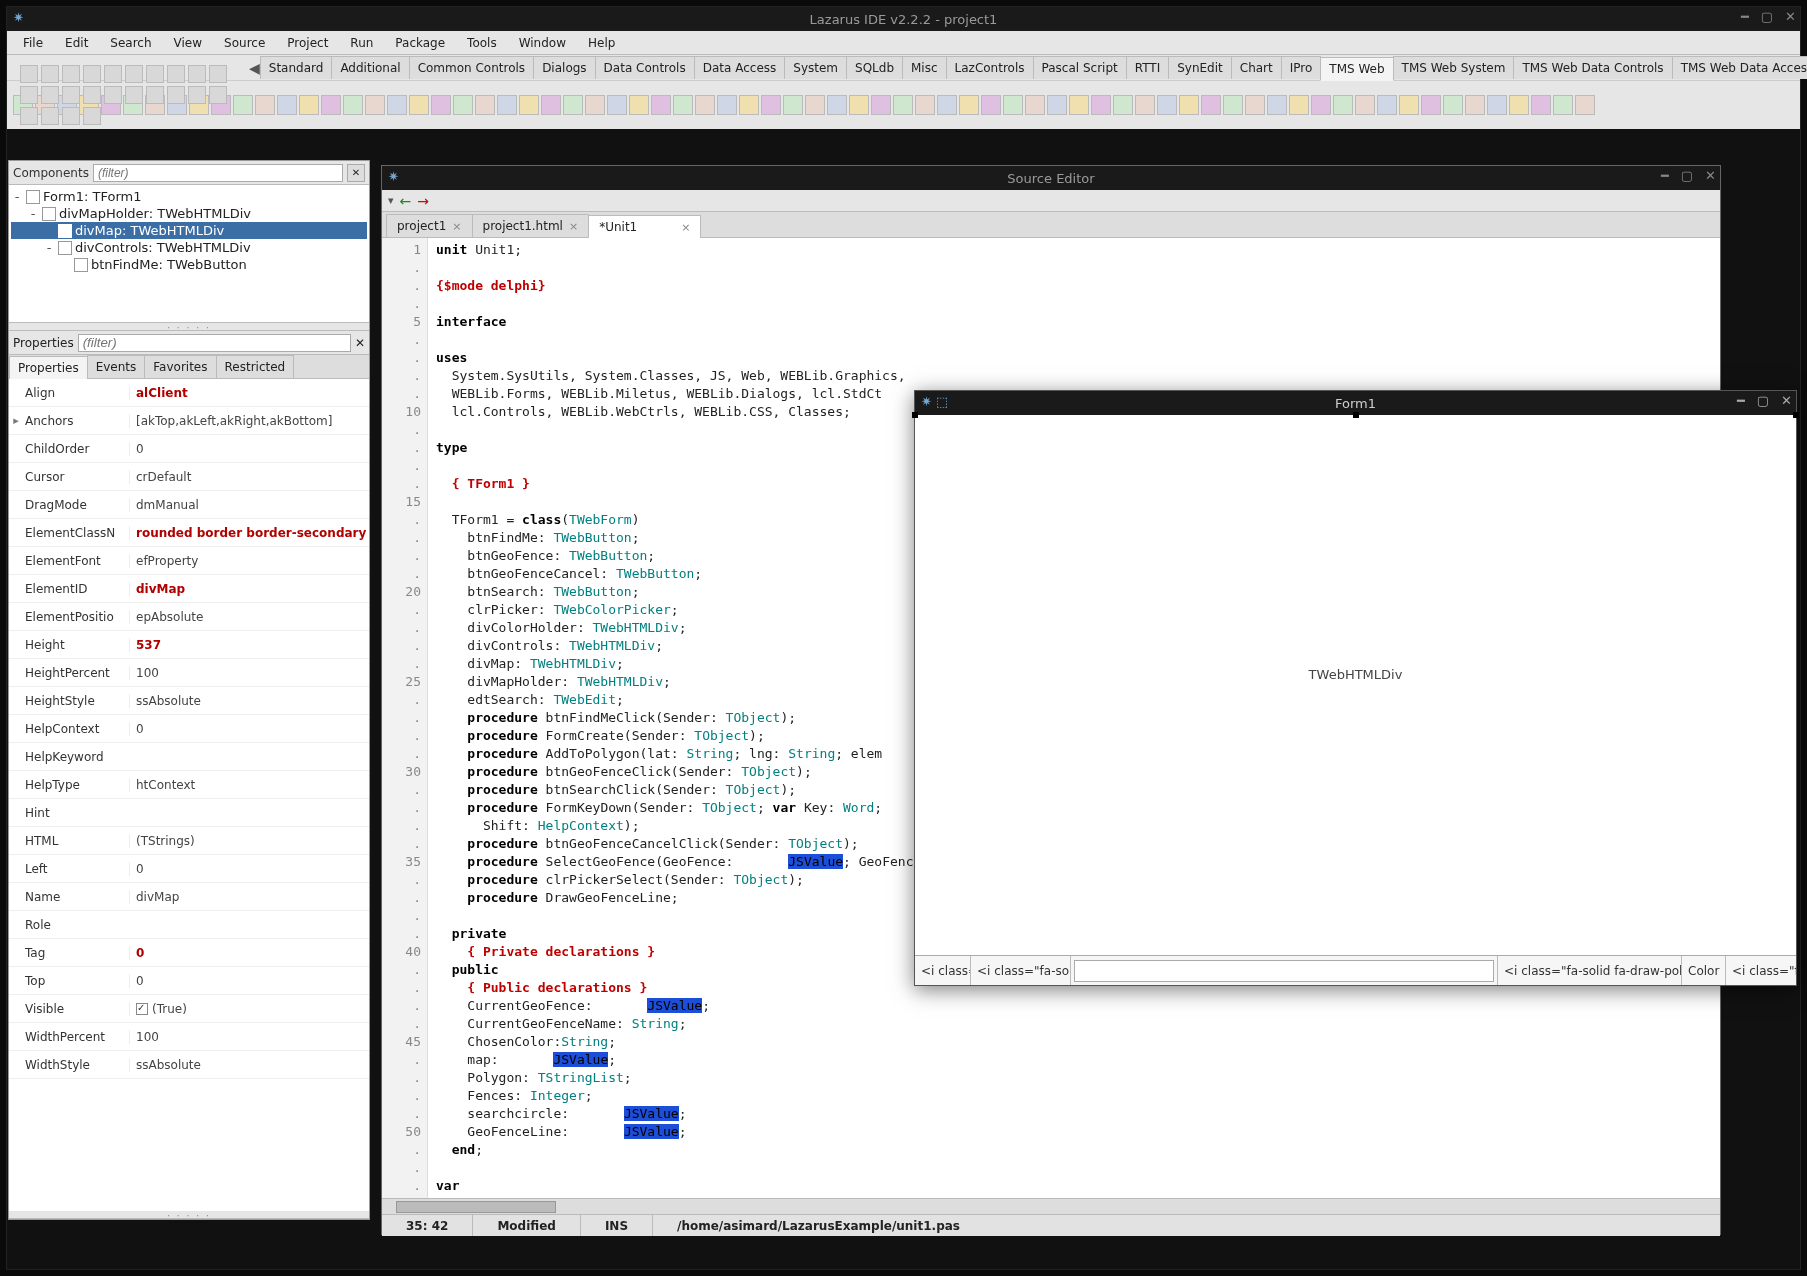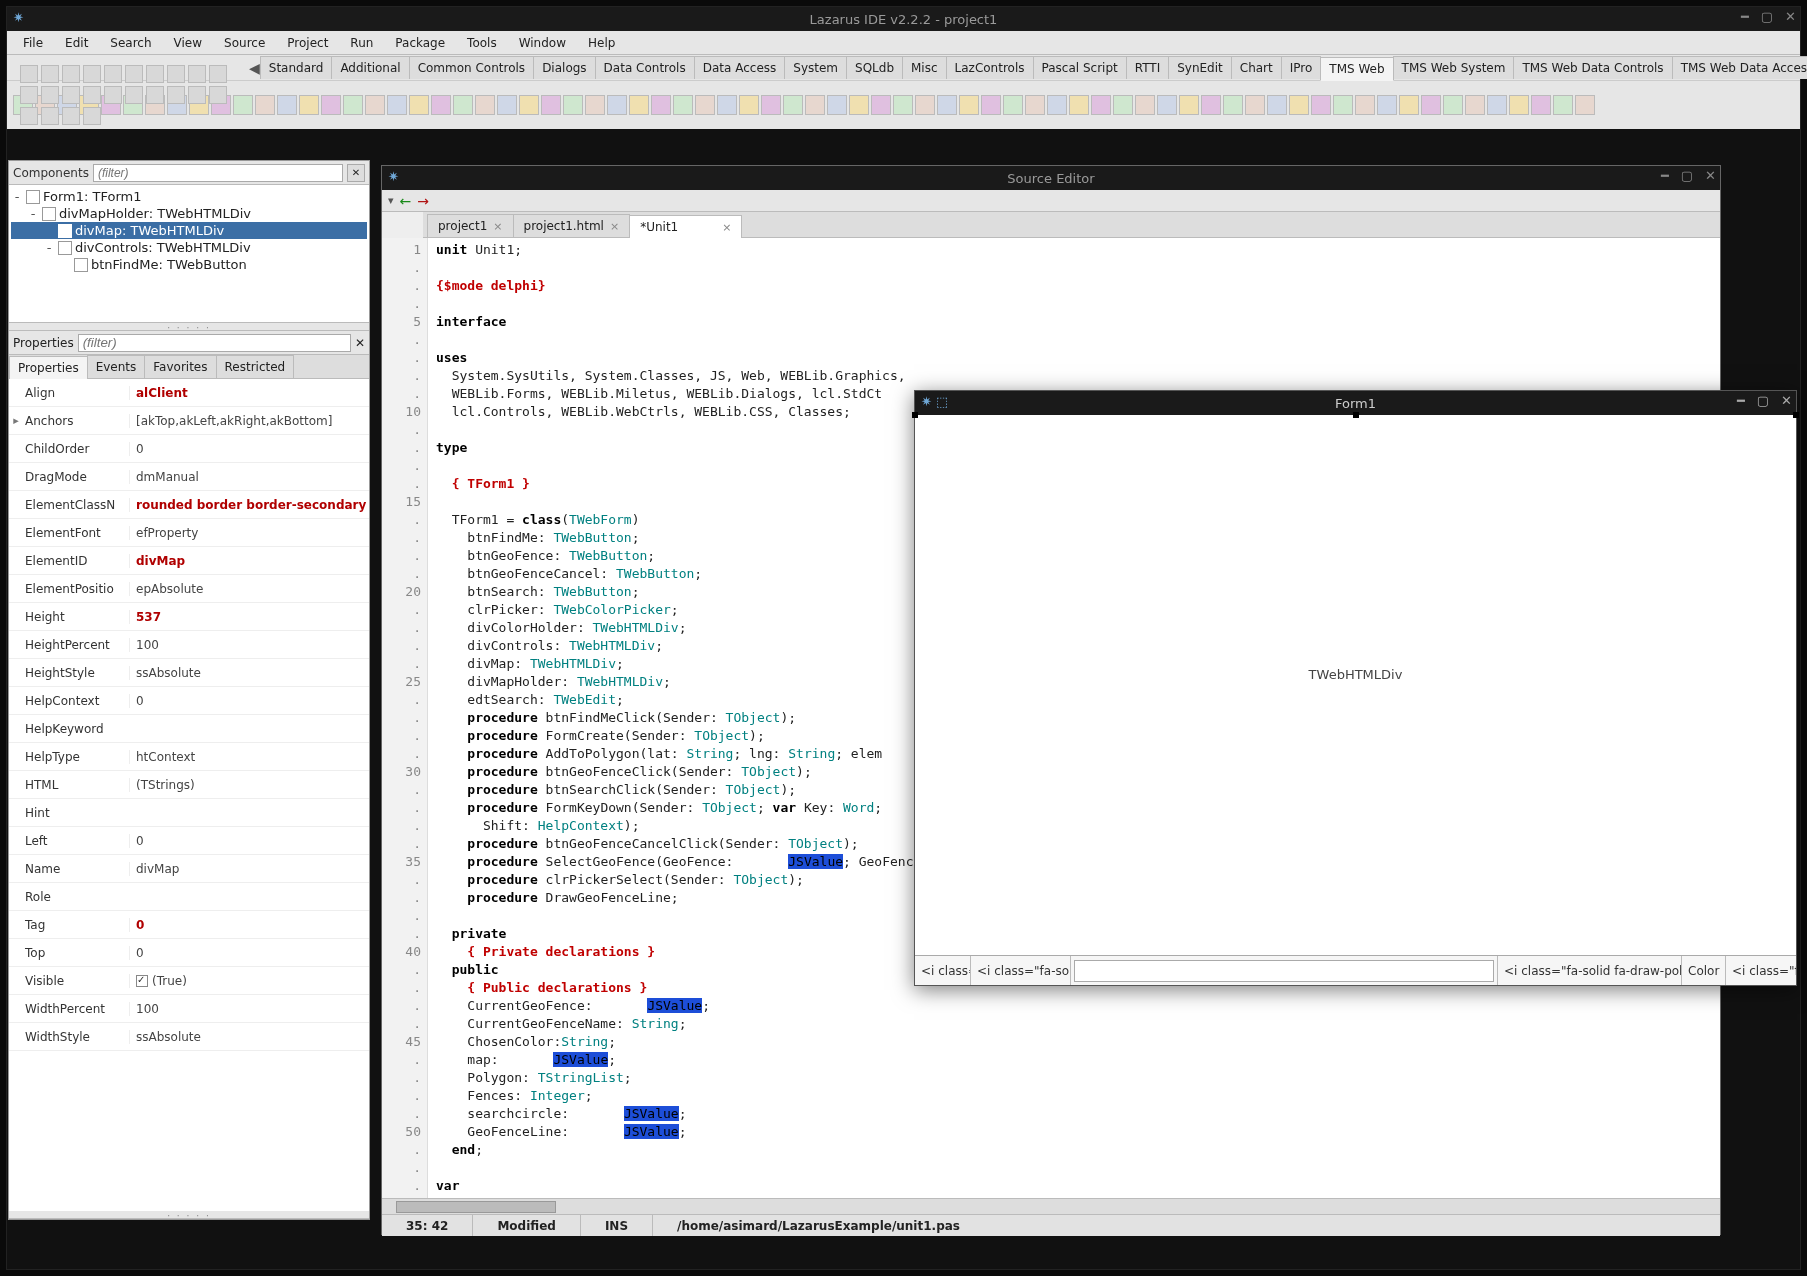--- a/index.html
+++ b/index.html
@@ -312,21 +312,20 @@
   .src-toolbar .arrow { font-size: 14px; }
   .src-toolbar .arrow.green { color: #1a8a1a; }
   .src-toolbar .arrow.red { color: #b01414; }
   .src-tabs {
     height: 26px;
     background: #ddd;
     display: flex;
     align-items: flex-end;
     padding: 0 4px;
     border-bottom: 1px solid #bbb;
-    margin-left: 41px;
   }
   .src-tab {
     padding: 4px 10px;
     background: #ddd;
     border: 1px solid #bbb;
     border-bottom: none;
     margin-right: -1px;
     display: flex; align-items: center; gap: 6px;
   }
   .src-tab.active {
@@ -657,20 +656,25 @@
         <span class="pname">Anchors</span>
         <span class="pval">[akTop,akLeft,akRight,akBottom]</span>
       </div>
       <div class="prop-row">
         <span class="exp"></span>
         <span class="pname">ChildOrder</span>
         <span class="pval">0</span>
       </div>
       <div class="prop-row">
         <span class="exp"></span>
+        <span class="pname">Cursor</span>
+        <span class="pval">crDefault</span>
+      </div>
+      <div class="prop-row">
+        <span class="exp"></span>
         <span class="pname">DragMode</span>
         <span class="pval">dmManual</span>
       </div>
       <div class="prop-row">
         <span class="exp"></span>
         <span class="pname">ElementClassN</span>
         <span class="pval red">rounded border border-secondary ov</span>
       </div>
       <div class="prop-row">
         <span class="exp"></span>
@@ -712,27 +716,27 @@
         <span class="pname">HelpKeyword</span>
         <span class="pval"></span>
       </div>
       <div class="prop-row">
         <span class="exp"></span>
         <span class="pname">HelpType</span>
         <span class="pval">htContext</span>
       </div>
       <div class="prop-row">
         <span class="exp"></span>
+        <span class="pname">Hint</span>
+        <span class="pval"></span>
+      </div>
+      <div class="prop-row">
+        <span class="exp"></span>
         <span class="pname">HTML</span>
         <span class="pval">(TStrings)</span>
-      </div>
-      <div class="prop-row">
-        <span class="exp"></span>
-        <span class="pname">Hint</span>
-        <span class="pval"></span>
       </div>
       <div class="prop-row">
         <span class="exp"></span>
         <span class="pname">Left</span>
         <span class="pval">0</span>
       </div>
       <div class="prop-row">
         <span class="exp"></span>
         <span class="pname">Name</span>
         <span class="pval">divMap</span>

